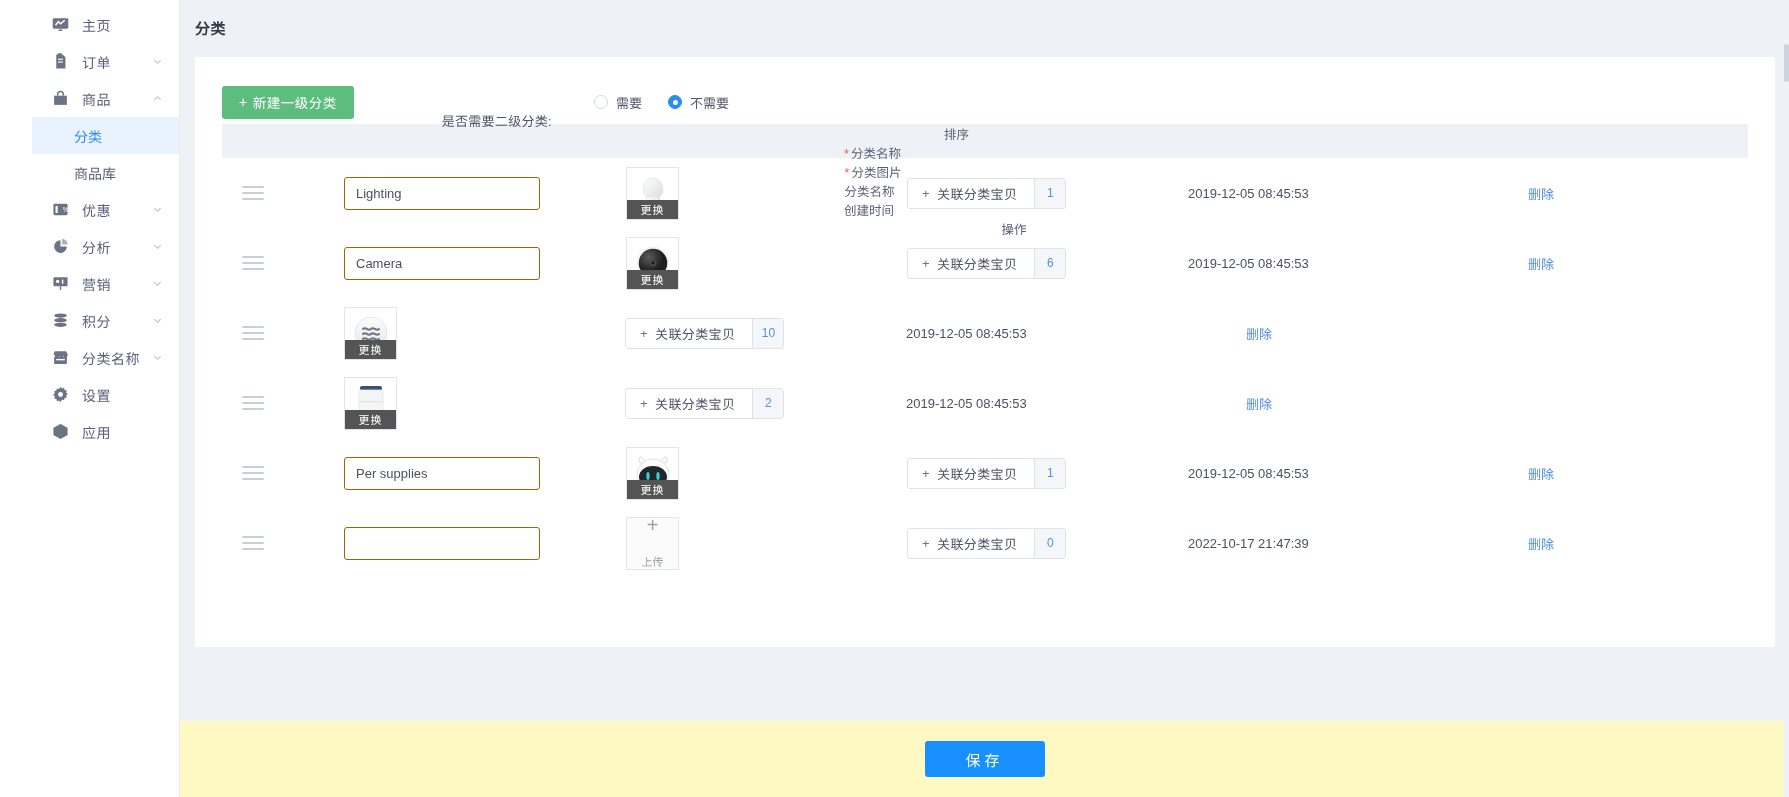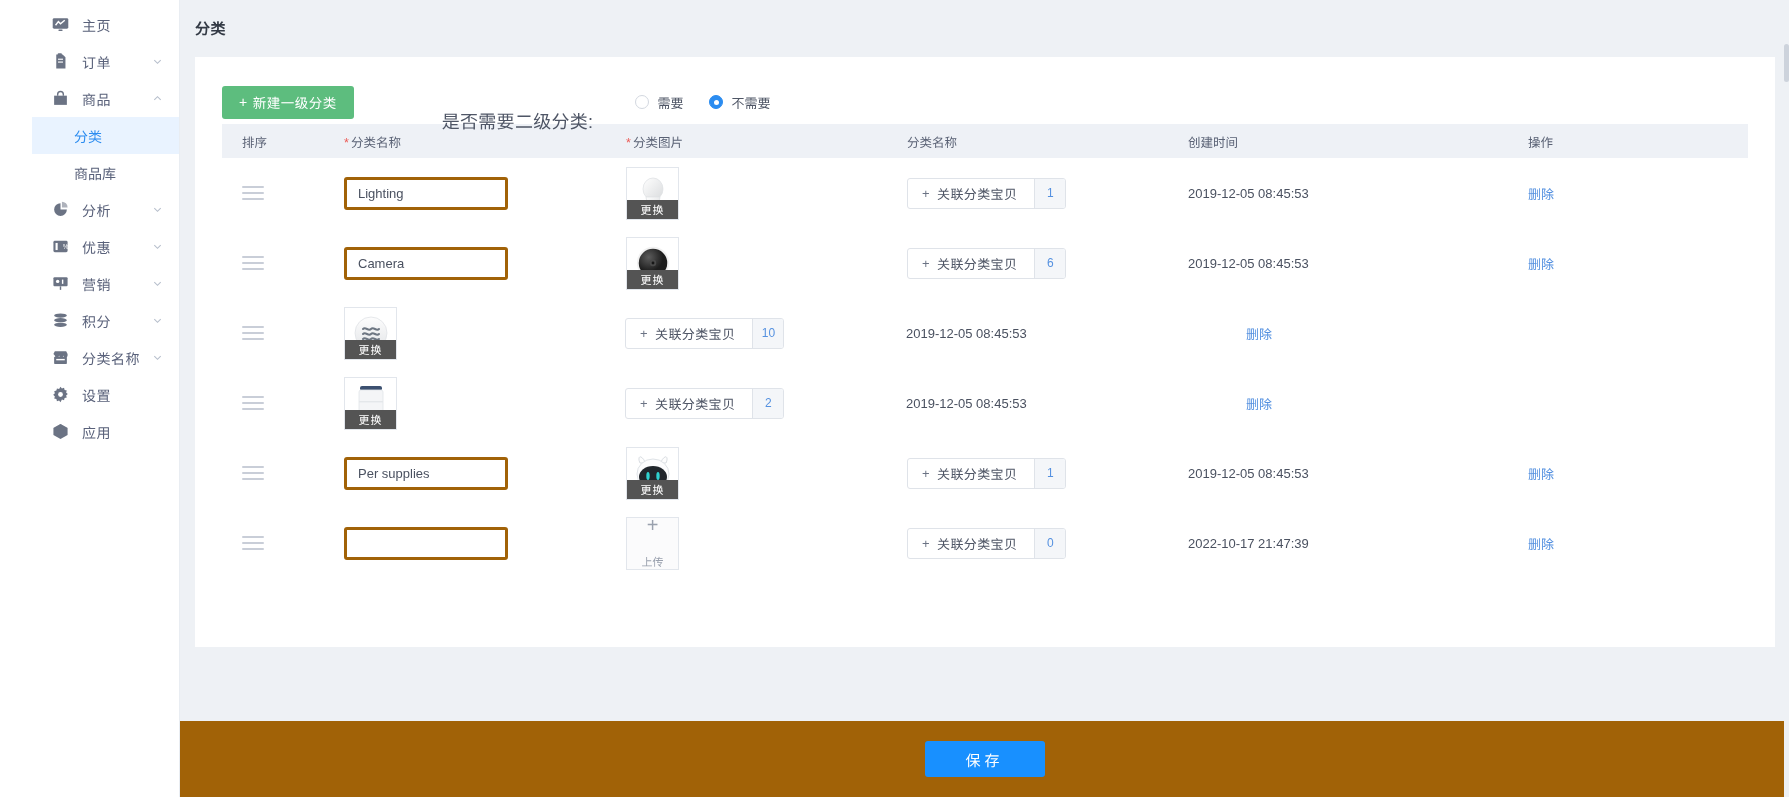--- a/index.html
+++ b/index.html
@@ -101,21 +101,21 @@
     cursor: pointer;
     display: flex; align-items: center;
     letter-spacing: .5px;
   }
   .btn-new .plus { margin-right: 5px; font-size: 14px; line-height: 1; }
   .radio-group {
     display: flex; align-items: center;
     margin-left: 88px;
   }
   .radio-label {
-    font-size: 18px;
+    font-size: 13px;
     color: #4f5666;
     margin-right: 42px;
     letter-spacing: .3px;
     margin-top: 36px;
   }
   .radio-opt {
     display: flex; align-items: center;
     margin-right: 26px;
     cursor: pointer;
     font-size: 13px;
@@ -144,20 +144,21 @@
 
   
   .tbl { width: 100%; padding: 0 27px; }
   .thead {
     display: flex;
     background: #eef1f6;
     height: 34px;
     align-items: center;
     font-size: 12.5px;
     color: #5a6275;
+    flex-direction: column;
   }
   .row {
     display: flex;
     align-items: center;
     height: 70px;
     font-size: 13px;
   }
   .c-sort   { width: 122px; padding-left: 20px; }
   .c-name   { width: 282px; }
   .c-img    { width: 281px; }
@@ -167,22 +168,22 @@
   .req { color: #ec5b56; margin-right: 2px; }
 
   .drag-handle {
     width: 22px; height: 14px;
     display: flex; flex-direction: column; justify-content: space-between;
     cursor: grab;
   }
   .drag-handle i { display:block; height: 2px; background: #c9ced8; border-radius: 1px; }
 
   .txt-input {
-    width: 164px; height: 33px;
-    border: 3px solid #a16207;
+    width: 196px; height: 33px;
+    border: 1px solid #a16207;
     border-radius: 3px;
     padding: 0 11px;
     font-size: 13px;
     font-family: inherit;
     color: #4a5160;
     outline: none;
     background: #fff;
   }
   .txt-input::placeholder { color: #b9bfcb; }
 
@@ -251,21 +252,21 @@
     font-size: 13px;
     cursor: pointer;
     text-decoration: none;
   }
 
   
   .footer {
     position: absolute;
     left: 0; right: 0; bottom: 0;
     height: 76px;
-    background: #a16207;
+    background: #fef9c3;
     display: flex; align-items: center; justify-content: center;
   }
   .btn-save {
     background: #1890ff;
     color: #fff;
     border: none;
     border-radius: 3px;
     width: 120px; height: 36px;
     font-size: 15px;
     font-family: inherit;
@@ -338,41 +339,41 @@
     <div class="sub-item active">
       <span>分类</span>
     </div>
     <div class="sub-item">
       <span>商品库</span>
     </div>
 
     <div class="nav-item">
       <span class="nav-ico">
         <svg width="17" height="17" viewBox="0 0 24 24" fill="#6b7384">
-          <path d="M12 3a9 9 0 1 0 9 9h-9z"></path>
-          <path d="M14 1v8h8a8 8 0 0 0-8-8z" opacity="0.55"></path>
-        </svg>
-      </span>
-      <span class="nav-label">分析</span>
+          <rect x="2" y="4" width="20" height="16" rx="2"></rect>
+          <rect x="5" y="7" width="3" height="10" fill="#fff"></rect>
+          <text x="15" y="16" font-size="9" fill="#fff" font-family="sans-serif">%</text>
+        </svg>
+      </span>
+      <span class="nav-label">优惠</span>
       <span class="chev">
         <svg width="11" height="11" viewBox="0 0 24 24" fill="none" stroke="#b7bfcc" stroke-width="2.4">
             <polyline points="5,9 12,16 19,9"></polyline>
           </svg>
       </span>
     </div>
 
     <div class="nav-item">
       <span class="nav-ico">
         <svg width="17" height="17" viewBox="0 0 24 24" fill="#6b7384">
-          <rect x="2" y="4" width="20" height="16" rx="2"></rect>
-          <rect x="5" y="7" width="3" height="10" fill="#fff"></rect>
-          <text x="15" y="16" font-size="9" fill="#fff" font-family="sans-serif">%</text>
-        </svg>
-      </span>
-      <span class="nav-label">优惠</span>
+          <path d="M12 3a9 9 0 1 0 9 9h-9z"></path>
+          <path d="M14 1v8h8a8 8 0 0 0-8-8z" opacity="0.55"></path>
+        </svg>
+      </span>
+      <span class="nav-label">分析</span>
       <span class="chev">
         <svg width="11" height="11" viewBox="0 0 24 24" fill="none" stroke="#b7bfcc" stroke-width="2.4">
             <polyline points="5,9 12,16 19,9"></polyline>
           </svg>
       </span>
     </div>
 
     <div class="nav-item">
       <span class="nav-ico">
         <svg width="17" height="17" viewBox="0 0 24 24" fill="#6b7384">

